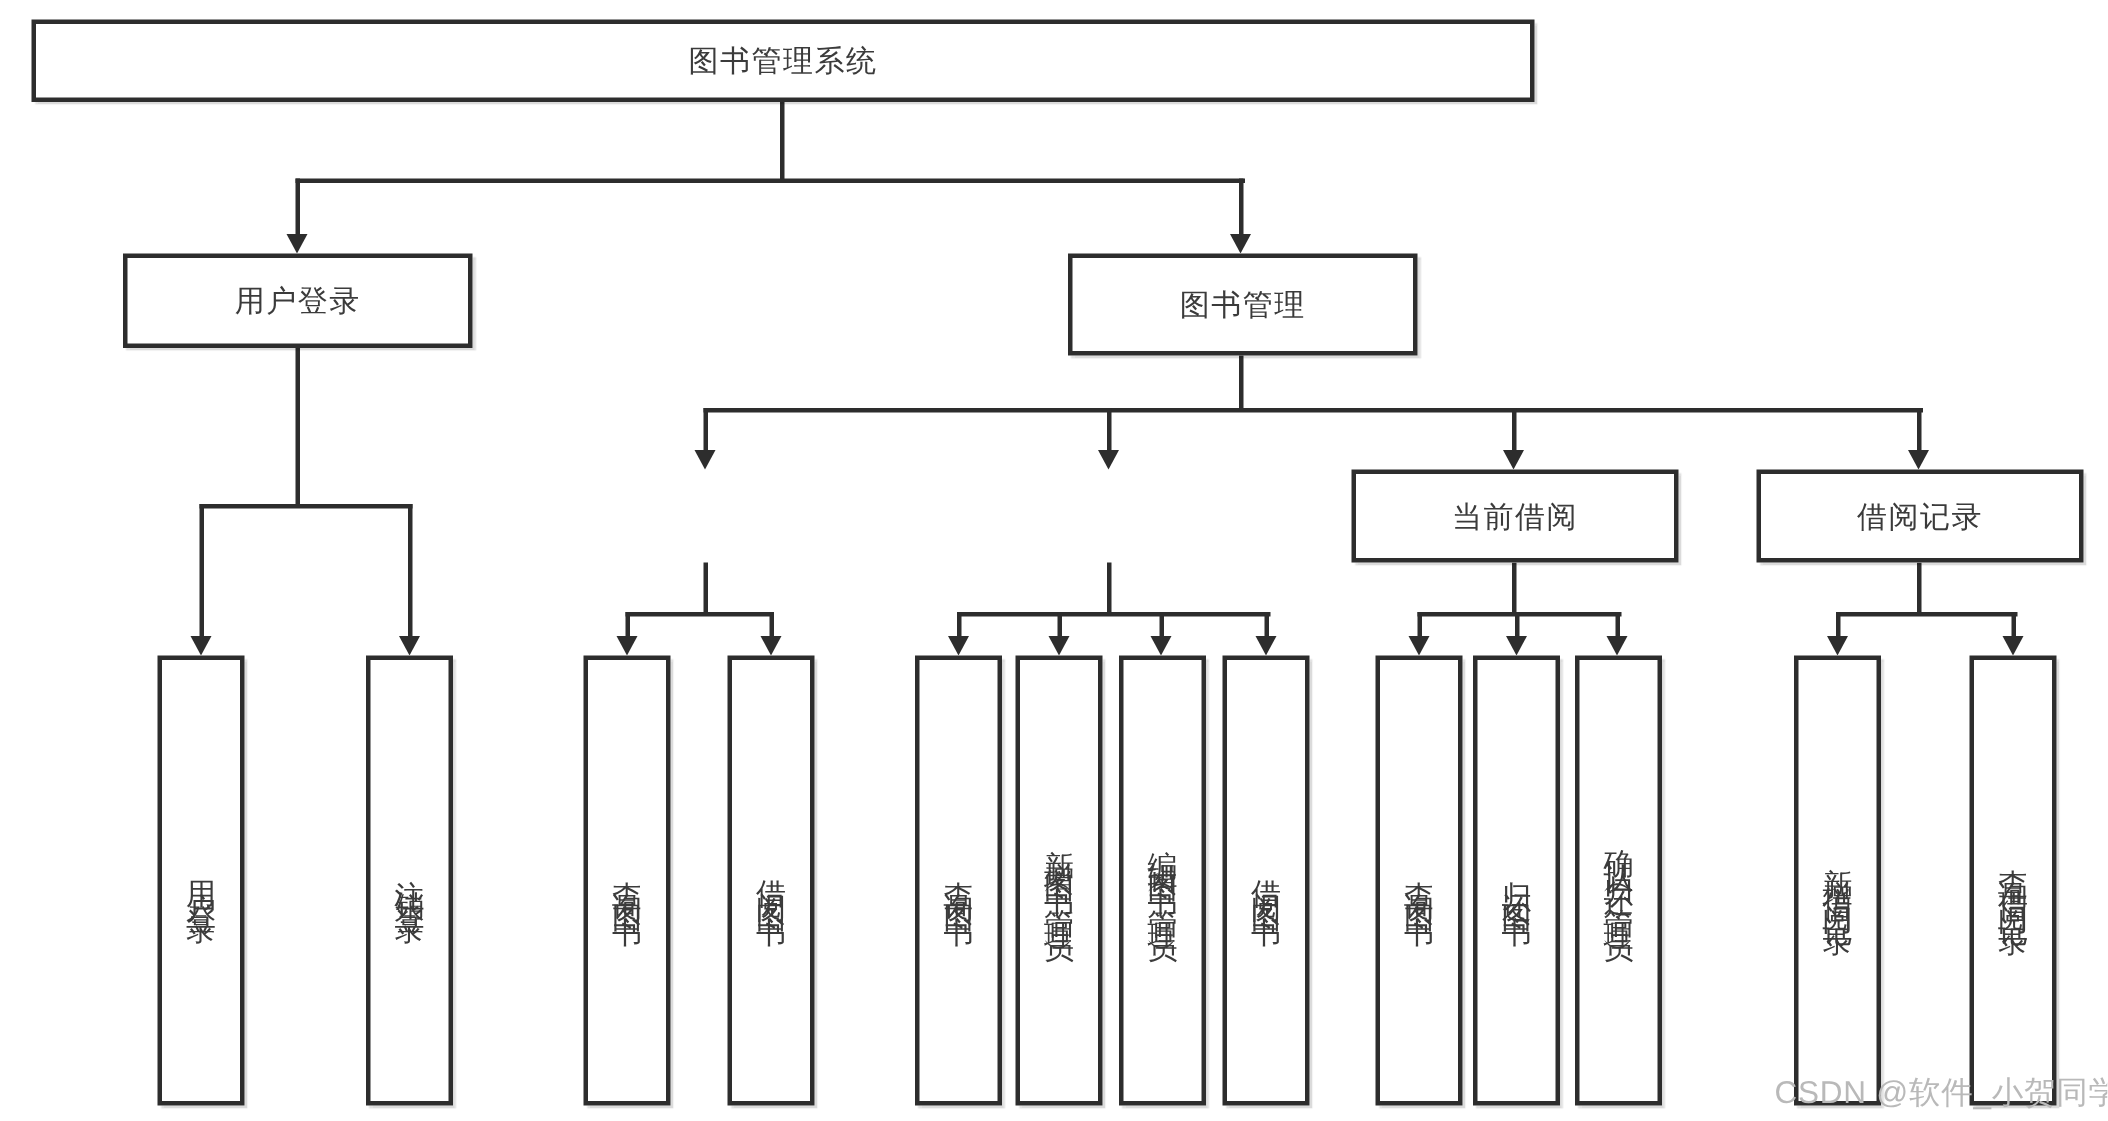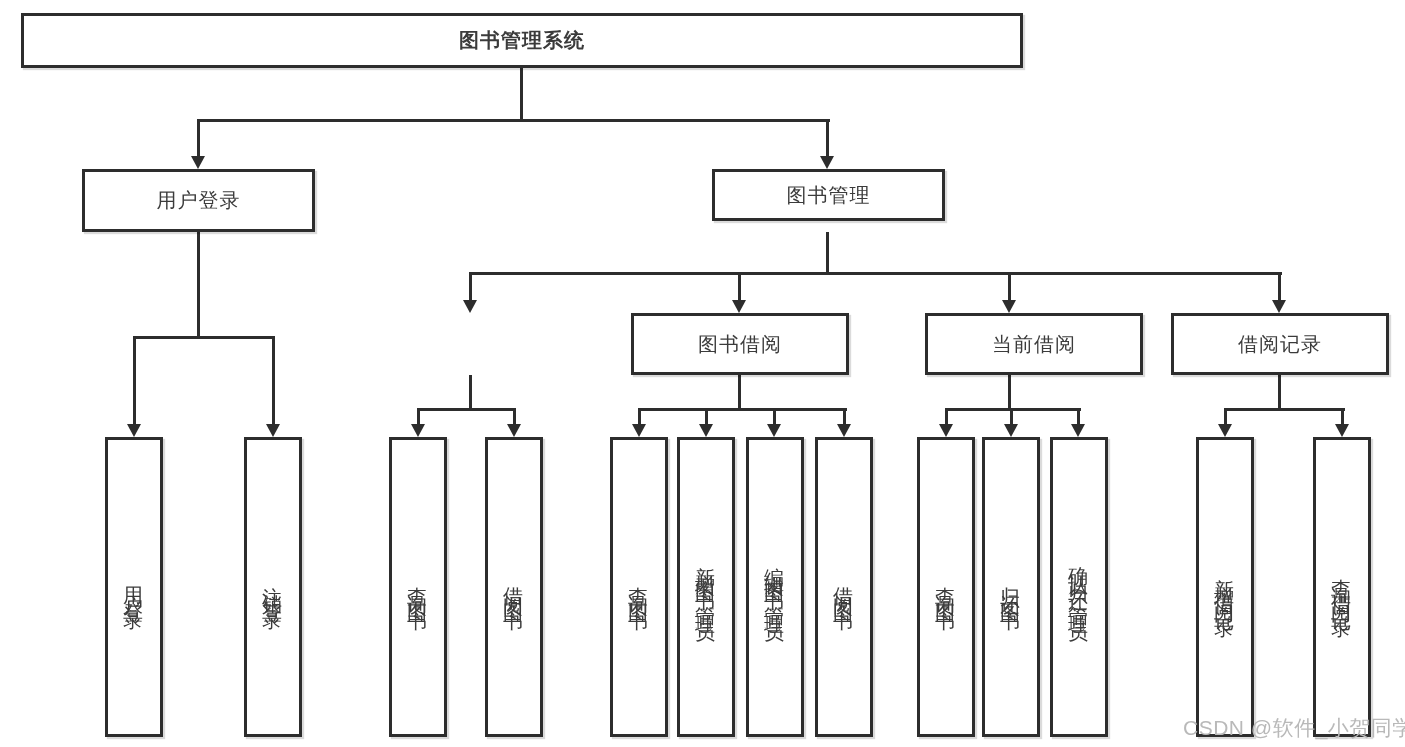--- a/index.html
+++ b/index.html
@@ -11,26 +11,26 @@
   .node,.leaf{
     position:absolute;box-sizing:border-box;background:#fff;
     border:3px solid #2d2d2d;box-shadow:2px 2px 1px rgba(0,0,0,0.14);
     display:flex;align-items:center;justify-content:center;
   }
   .node{font-size:20px;letter-spacing:1px;}
   .leaf{
     top:437px;width:58px;height:300px;font-size:20px;
     writing-mode:vertical-rl;text-orientation:mixed;letter-spacing:8px;
   }
-  #box-root{left:21px;top:13px;width:1002px;height:55px;font-weight:bold;}
+  #box-root{left:21px;top:13px;width:1002px;height:55px;}
   #box-user{left:82px;top:169px;width:233px;height:63px;}
-  #box-mgmt{left:712px;top:169px;width:233px;height:52px;}
+  #box-mgmt{left:712px;top:169px;width:233px;height:68px;}
   #box-new{left:362px;top:313px;width:218px;height:62px;}
   #box-bor{left:631px;top:313px;width:218px;height:62px;}
-  #box-cur{left:901px;top:313px;width:218px;height:62px;margin-left:24px;}
+  #box-cur{left:901px;top:313px;width:218px;height:62px;}
   #box-rec{left:1171px;top:313px;width:218px;height:62px;}
   #leaf-u1{left:105px;} #leaf-u2{left:244px;}
   #leaf-n1{left:389px;} #leaf-n2{left:485px;}
   #leaf-b1{left:610px;} #leaf-b2{left:677px;} #leaf-b3{left:746px;} #leaf-b4{left:815px;}
   #leaf-c1{left:917px;} #leaf-c2{left:982px;} #leaf-c3{left:1050px;}
   #leaf-r1{left:1196px;} #leaf-r2{left:1313px;}
   
   .vline{position:absolute;width:3px;background:#2d2d2d;}
   .hline{position:absolute;height:3px;background:#2d2d2d;}
   #s-root{left:520px;top:68px;height:53px;}
@@ -122,23 +122,20 @@
     <span>图书管理系统</span>
   </div>
 
   <div class="node" id="box-user">
     <span>用户登录</span>
   </div>
   <div class="node" id="box-mgmt">
     <span>图书管理</span>
   </div>
 
-  <div class="node" id="box-bor">
-    <span>图书借阅</span>
-  </div>
   <div class="node" id="box-cur">
     <span>当前借阅</span>
   </div>
   <div class="node" id="box-rec">
     <span>借阅记录</span>
   </div>
 
   <div class="leaf" id="leaf-u1">
     <span>用户登录</span>
   </div>

